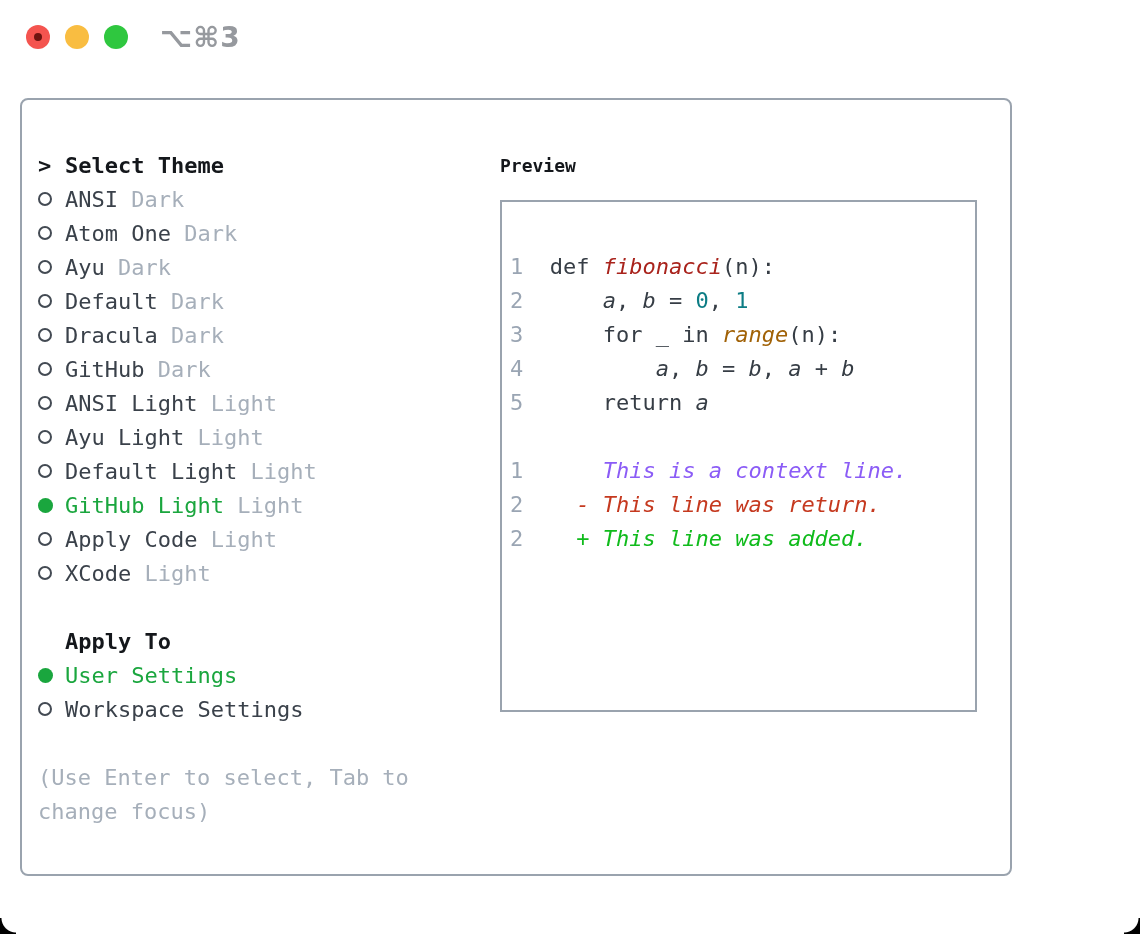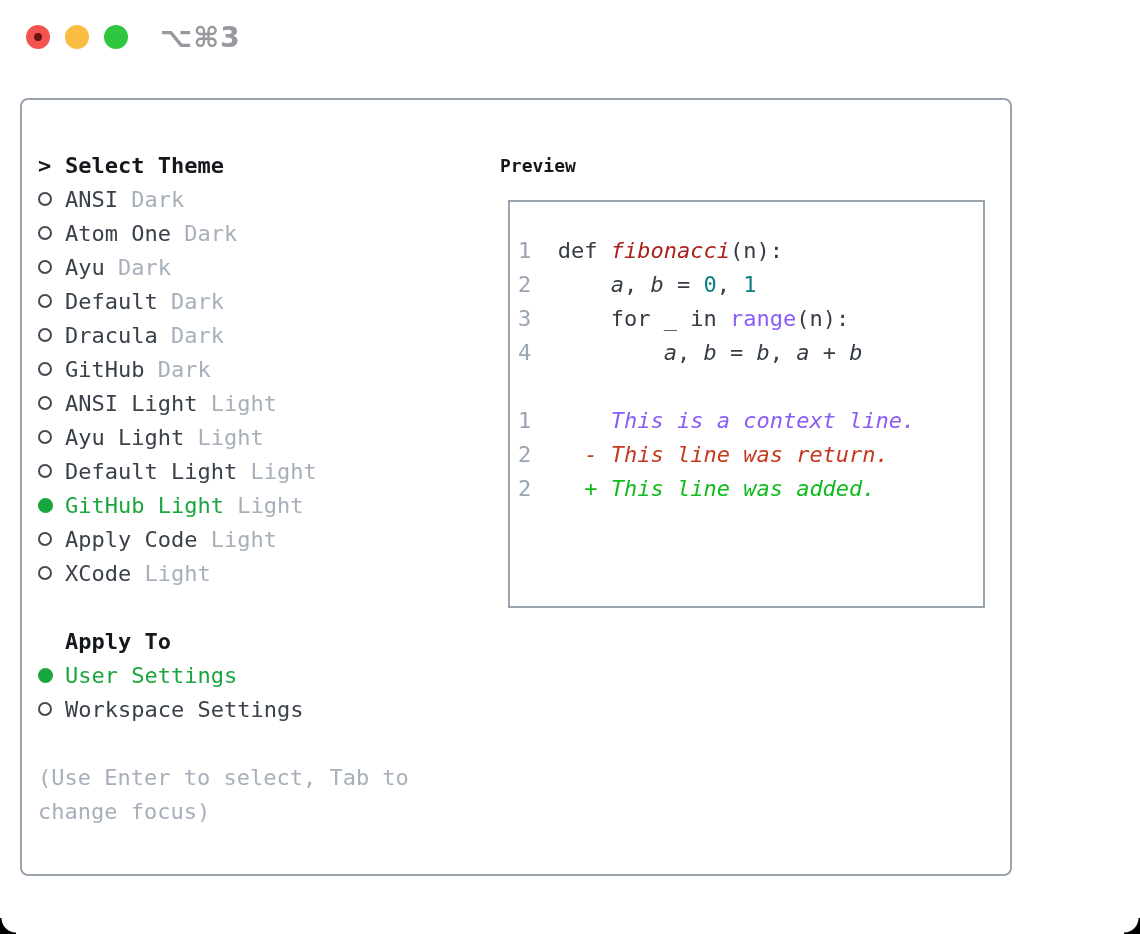--- a/index.html
+++ b/index.html
@@ -34,30 +34,30 @@
   .bold{font-weight:bold;color:#14171b;}
   .prompt{font-weight:bold;color:#14171b;font-size:22px;}
   .label{white-space:pre;text-align:center;}
   .label.sel{color:#1aa63e;}
   .tag{color:#a6afba;margin-left:1ch;white-space:pre;}
   .hint{color:#a6afba;font-size:22px;}
   .hint div{height:34px;display:flex;align-items:center;white-space:pre;text-align:right;}
   
   .preview-title{height:34px;display:flex;align-items:center;font-size:18px;font-weight:bold;color:#14171b;}
   .preview-box{
-    margin-top:18px;margin-left:8px;width:477px;height:408px;
+    margin-top:18px;width:477px;height:512px;
     border:2px solid #9aa3ae;box-sizing:border-box;background:#fff;
-    padding:32px 0 0 8px;overflow:hidden;
+    padding:48px 0 0 8px;overflow:hidden;
   }
   .codeline{height:34px;line-height:34px;font-size:22px;white-space:pre;color:#363d45;}
   .ln{display:inline-block;width:1ch;margin-right:2ch;color:#9aa5b3;}
   .tk-d{color:#363d45;}
   .tk-fn{color:#a9231c;font-style:italic;}
   .tk-num{color:#0d7d85;}
-  .tk-bi{color:#8b5cf6;}
+  .tk-bi{color:#a16207;font-style:italic;}
   .tk-v{color:#363d45;font-style:italic;}
   .df-ctx{color:#8b5cf6;font-style:italic;}
   .df-del{color:#c5391f;font-style:italic;}
   .df-add{color:#10bb1c;font-style:italic;}
   
   .corner{position:absolute;bottom:0;width:16px;height:16px;pointer-events:none;}
   .corner.bl{left:0;background:radial-gradient(circle 16px at 16px 0px,#ffffff 14px,#000000 15px);}
   .corner.br{right:0;background:radial-gradient(circle 16px at 0px 0px,#ffffff 14px,#000000 15px);}
 </style>
 </head>
@@ -188,20 +188,21 @@
     </div>
   </div>
   <div class="col-right">
     <div class="preview-title">Preview</div>
     <div class="preview-box">
       <div id="code-block">
           <div class="codeline"><span class="ln">1</span><span class="tk-d">def </span><span class="tk-fn">fibonacci</span><span class="tk-d">(n):</span></div>
           <div class="codeline"><span class="ln">2</span><span class="tk-d">    </span><span class="tk-v">a</span><span class="tk-d">, </span><span class="tk-v">b</span><span class="tk-d"> = </span><span class="tk-num">0</span><span class="tk-d">, </span><span class="tk-num">1</span></div>
           <div class="codeline"><span class="ln">3</span><span class="tk-d">    for _ in </span><span class="tk-bi">range</span><span class="tk-d">(n):</span></div>
           <div class="codeline"><span class="ln">4</span><span class="tk-d">        </span><span class="tk-v">a</span><span class="tk-d">, </span><span class="tk-v">b</span><span class="tk-d"> = </span><span class="tk-v">b</span><span class="tk-d">, </span><span class="tk-v">a</span><span class="tk-d"> + </span><span class="tk-v">b</span></div>
+          <div class="codeline"><span class="ln">5</span><span class="tk-d">    return </span><span class="tk-v">a</span></div>
           <div class="codeline spacer-line"></div>
           <div class="codeline"><span class="ln">1</span><span class="df-ctx">    This is a context line.</span></div>
           <div class="codeline"><span class="ln">2</span><span class="df-del">  - This line was return.</span></div>
           <div class="codeline"><span class="ln">2</span><span class="df-add">  + This line was added.</span></div>
         </div>
     </div>
   </div>
 </div>
 
 <div class="corner bl"></div>

